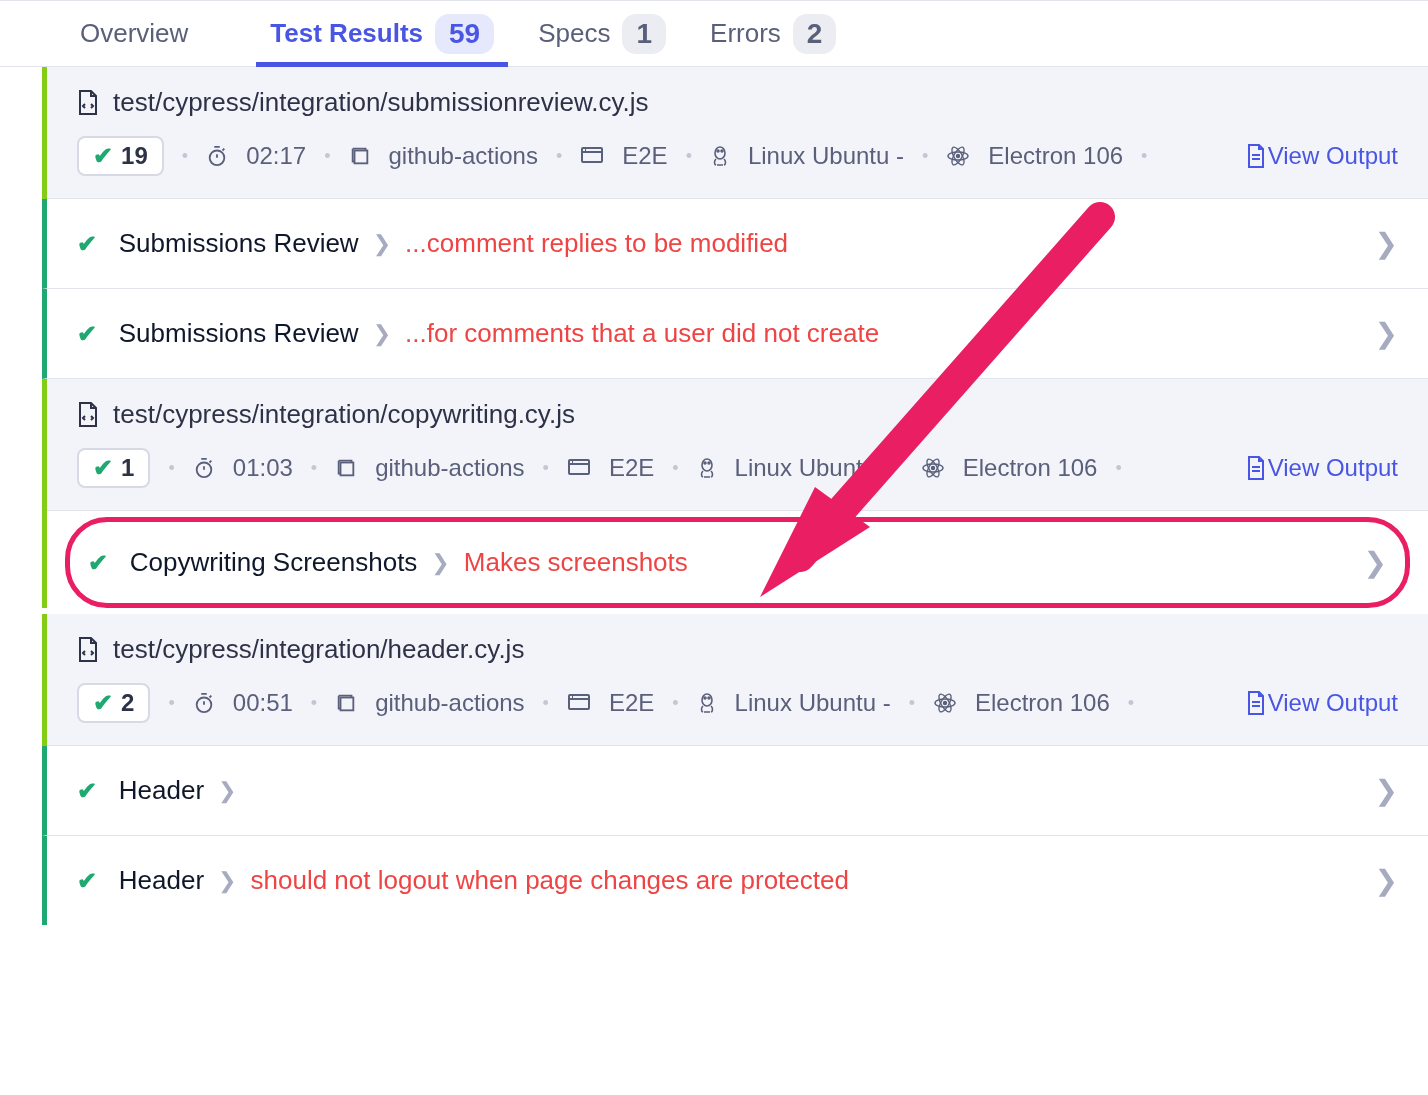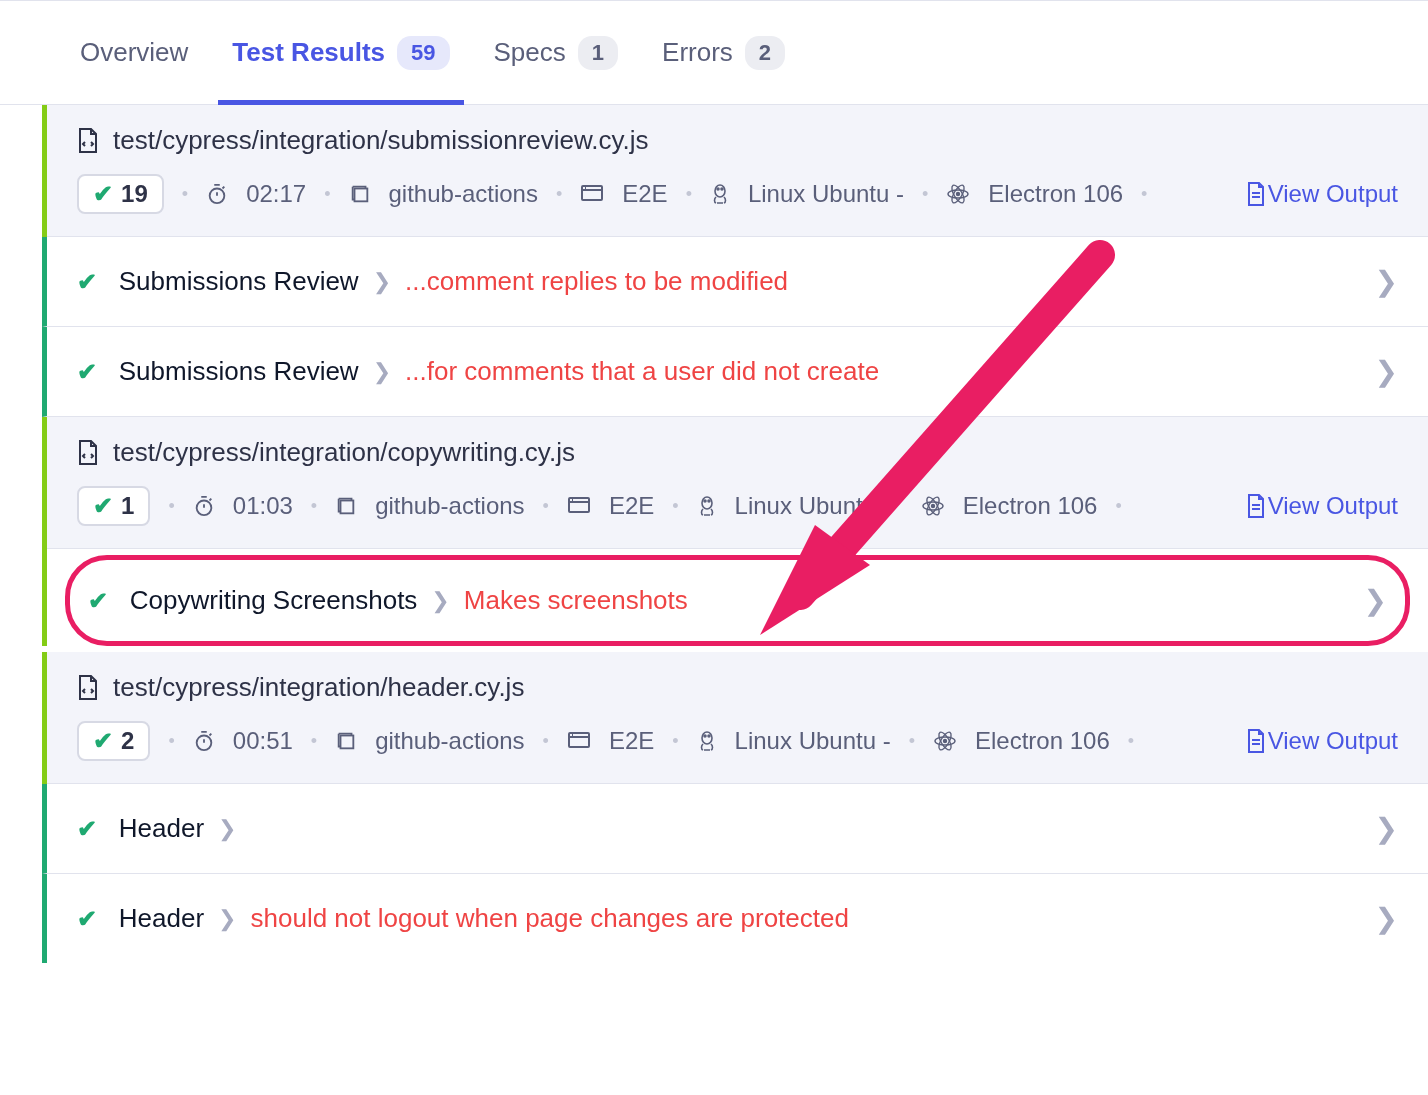--- a/index.html
+++ b/index.html
@@ -8,53 +8,54 @@
     background: #fff;
     color: #1b1e2e;
     width: 1428px;
   }
   .tabs {
     display: flex;
     gap: 44px;
     padding: 0 80px;
     border-bottom: 1px solid #e1e3ed;
     border-top: 1px solid #e1e3ed;
-    height: 105px;
+    height: 67px;
     align-items: center;
   }
   .tab {
     display: flex;
     align-items: center;
     gap: 12px;
     height: 100%;
     cursor: pointer;
     color: #5a5f7a;
     font-size: 26px;
     font-weight: 500;
     position: relative;
   }
   .tab.active {
     color: #4956e3;
     font-weight: 700;
+    margin-left: 38px;
   }
   .tab.active::after {
     content: "";
     position: absolute;
     bottom: -1px;
     left: -14px;
     right: -14px;
     height: 5px;
     background: #4956e3;
   }
   .badge {
     background: #ecedf2;
     color: #5a5f7a;
     border-radius: 14px;
     padding: 4px 14px;
-    font-size: 22px;
+    font-size: 28px;
     font-weight: 600;
   }
   .tab.active .badge {
     background: #e6e8fb;
     color: #4956e3;
   }
   .content {
     padding-left: 42px;
     position: relative;
   }

